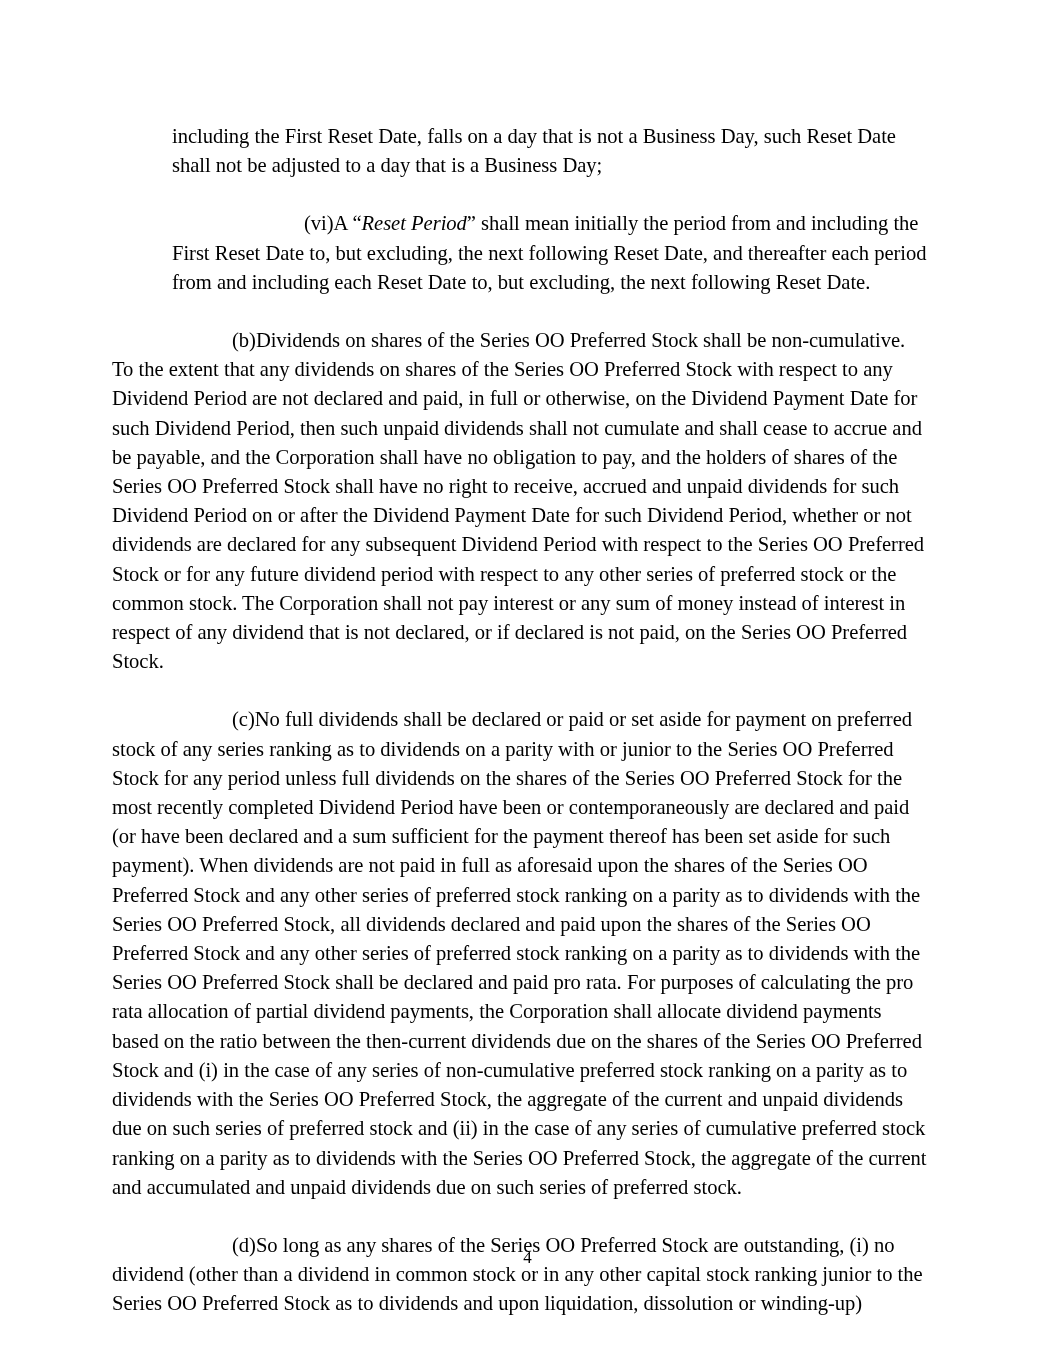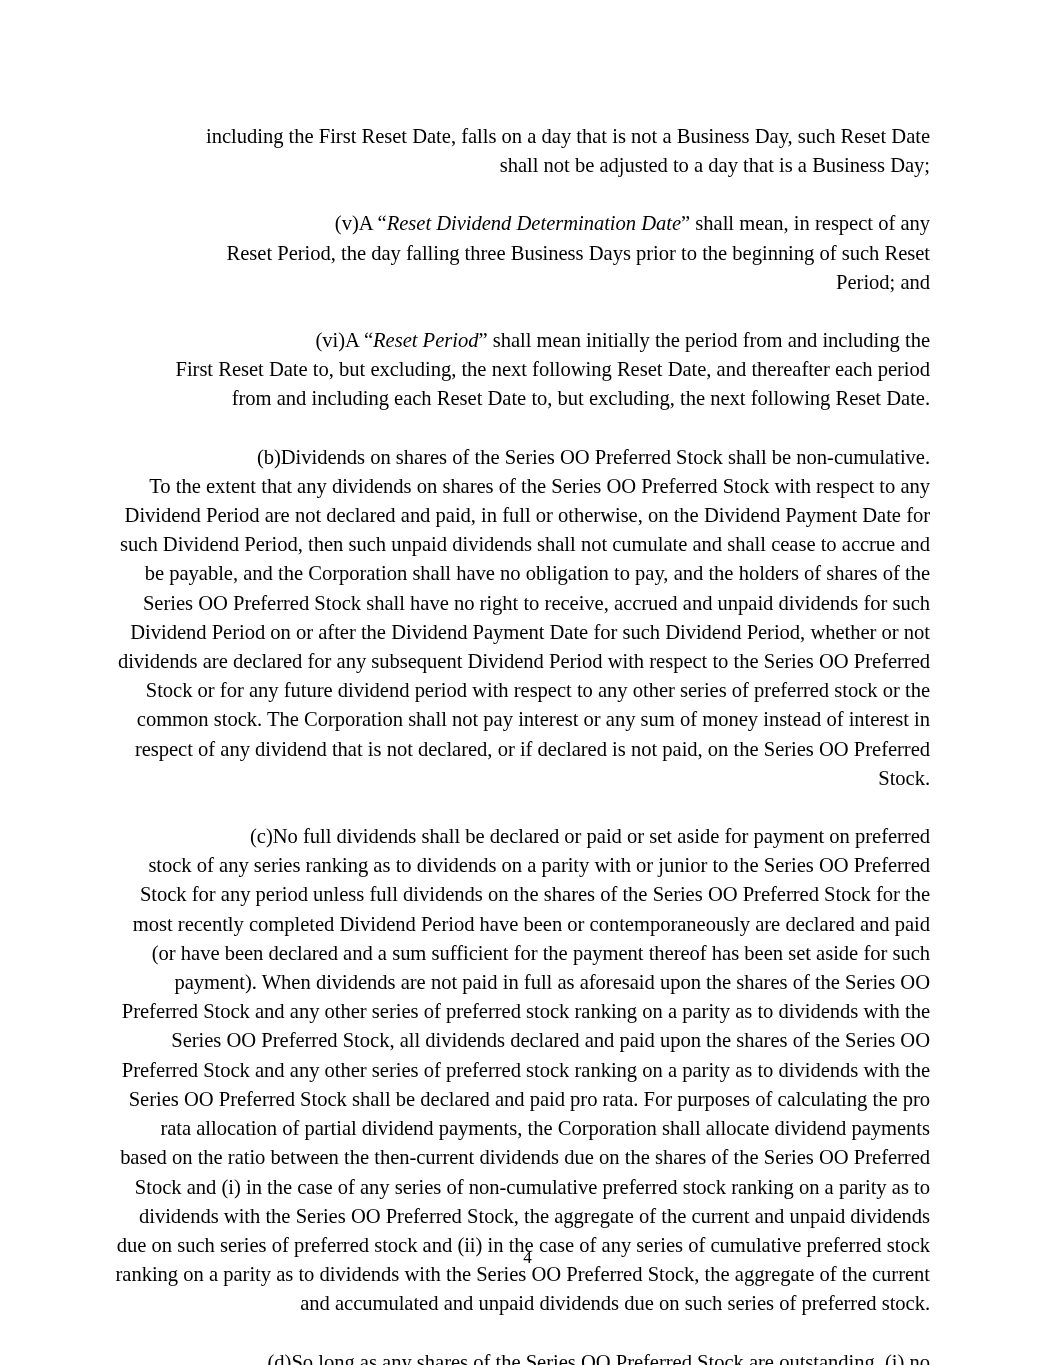--- a/index.html
+++ b/index.html
@@ -19,21 +19,21 @@
   }
   .content {
     position: absolute;
     left: 112px;
     top: 122px;
     width: 818px;
   }
   .para {
     font-size: 20.6px;
     line-height: 29.2px;
-    text-align: right;
+    text-align: left;
     margin: 0 0 29px 0;
     letter-spacing: -0.05px;
     word-spacing: 0.1px;
   }
   
   .para.cont {
     margin-left: 60px;
     width: 758px;
   }
   
@@ -72,23 +72,20 @@
 <body>
 
 <div class="page">
 
   <div class="content">
 
     <p class="para cont">
       <span>including the First Reset Date, falls on a day that is not a Business Day, such Reset Date shall not be adjusted to a day that is a Business Day;</span>
     </p>
 
-    <p class="para subitem">
-      <span class="marker-sub">(v)</span><span>A “</span><span class="term">Reset Dividend Determination Date</span><span>” shall mean, in respect of any Reset Period, the day falling three Business Days prior to the beginning of such Reset Period; and</span>
-    </p>
 
     <p class="para subitem">
       <span class="marker-sub">(vi)</span><span>A “</span><span class="term">Reset Period</span><span>” shall mean initially the period from and including the First Reset Date to, but excluding, the next following Reset Date, and thereafter each period from and including each Reset Date to, but excluding, the next following Reset Date.</span>
     </p>
 
     <p class="para lettered">
       <span class="marker-letter">(b)</span><span>Dividends on shares of the Series OO Preferred Stock shall be non-cumulative.  To the extent that any dividends on shares of the Series OO Preferred Stock with respect to any Dividend Period are not declared and paid, in full or otherwise, on the Dividend Payment Date for such Dividend Period, then such unpaid dividends shall not cumulate and shall cease to accrue and be payable, and the Corporation shall have no obligation to pay, and the holders of shares of the Series OO Preferred Stock shall have no right to receive, accrued and unpaid dividends for such Dividend Period on or after the Dividend Payment Date for such Dividend Period, whether or not dividends are declared for any subsequent Dividend Period with respect to the Series OO Preferred Stock or for any future dividend period with respect to any other series of preferred stock or the common stock.  The Corporation shall not pay interest or any sum of money instead of interest in respect of any dividend that is not declared, or if declared is not paid, on the Series OO Preferred Stock.</span>
     </p>
 
     <p class="para lettered">

